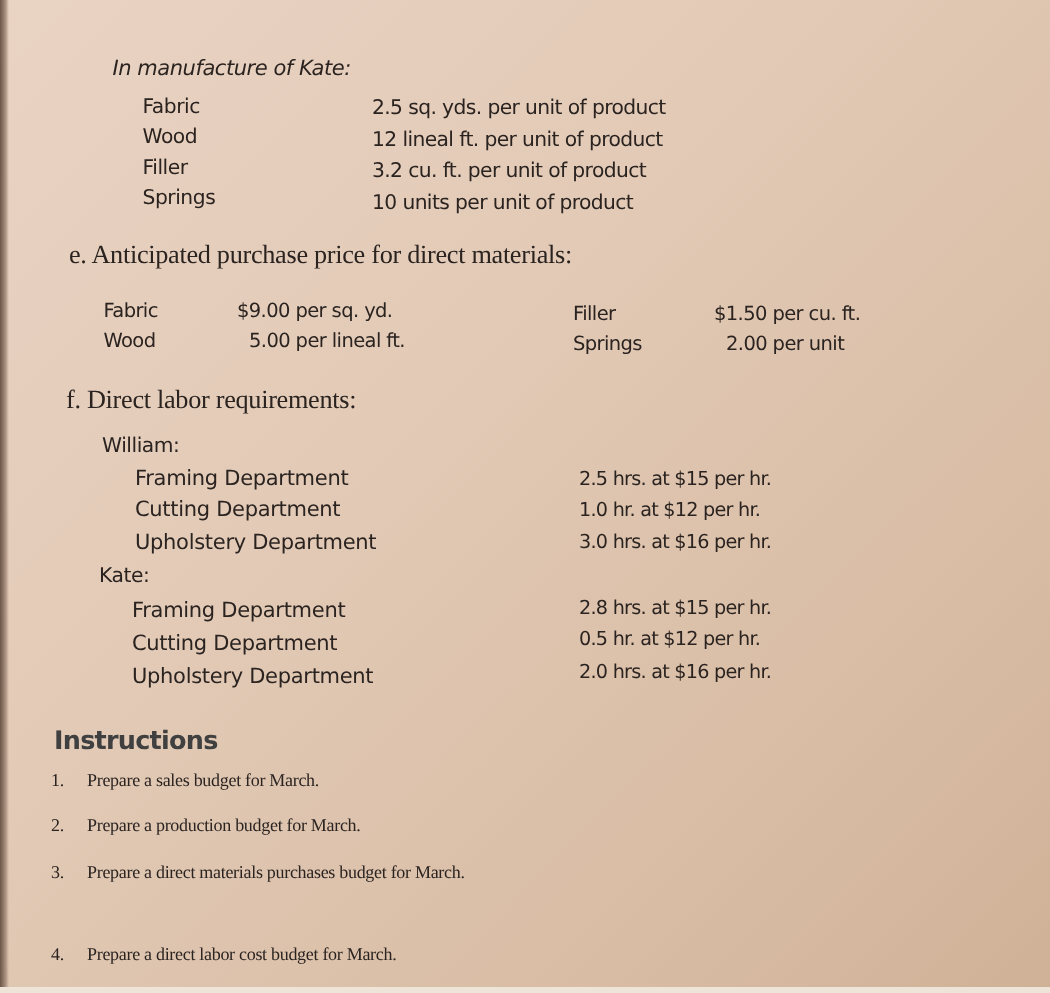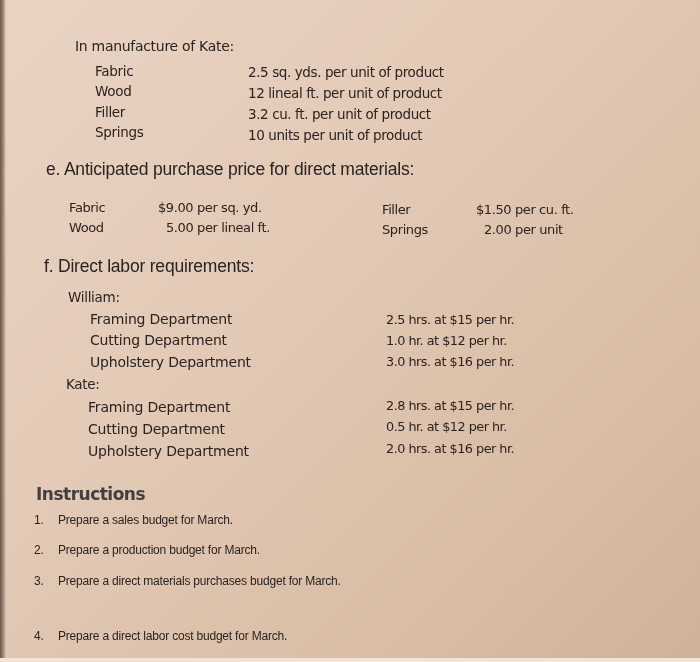--- a/index.html
+++ b/index.html
@@ -10,21 +10,21 @@
     }
     .shadow-left {
       position: absolute; left: 0; top: 0; width: 6px; height: 662px;
       background: linear-gradient(90deg, #6b5547 0%, #a88f7e 60%, rgba(0,0,0,0) 100%);
     }
     .bottom-edge {
       position: absolute; left: 0; bottom: 0; width: 700px; height: 4px;
       background: #efe4d8;
     }
     .sans { font-family: "DejaVu Sans", sans-serif; }
-    .serif { font-family: Liberation Sans, sans-serif; }
+    .serif { font-family: Liberation Serif, serif; }
     .abs { position: absolute; white-space: nowrap; }
 
     .intro { font-size: 14px; letter-spacing: -0.3px; }
     .mat-name { font-size: 13.5px; letter-spacing: -0.3px; }
     .mat-val { font-size: 13.5px; letter-spacing: -0.4px; }
 
     .heading { font-size: 17.5px; letter-spacing: -0.2px; }
     .price { font-size: 13px; letter-spacing: -0.4px; }
 
     .who { font-size: 13.5px; letter-spacing: -0.3px; }
@@ -37,21 +37,21 @@
     .step { font-size: 12px; letter-spacing: -0.2px; }
     .step .num { display: inline-block; width: 24px; }
   </style>
 </head>
 <body>
 
 <div class="shadow-left"></div>
 <div class="bottom-edge"></div>
 
 <div>
-  <div class="abs sans intro" style="left:75px; top:38px;">In manufacture of Kate:</div>
+  <div class="abs sans intro" style="left:75px; top:38px;font-style:italic;">In manufacture of Kate:</div>
 
   <div class="abs sans mat-name" style="left:95px; top:63px;">Fabric</div>
   <div class="abs sans mat-val" style="left:248px; top:64px;">2.5 sq. yds. per unit of product</div>
 
   <div class="abs sans mat-name" style="left:95px; top:83px;">Wood</div>
   <div class="abs sans mat-val" style="left:248px; top:85px;">12 lineal ft. per unit of product</div>
 
   <div class="abs sans mat-name" style="left:95px; top:104px;">Filler</div>
   <div class="abs sans mat-val" style="left:248px; top:106px;">3.2 cu. ft. per unit of product</div>
 

